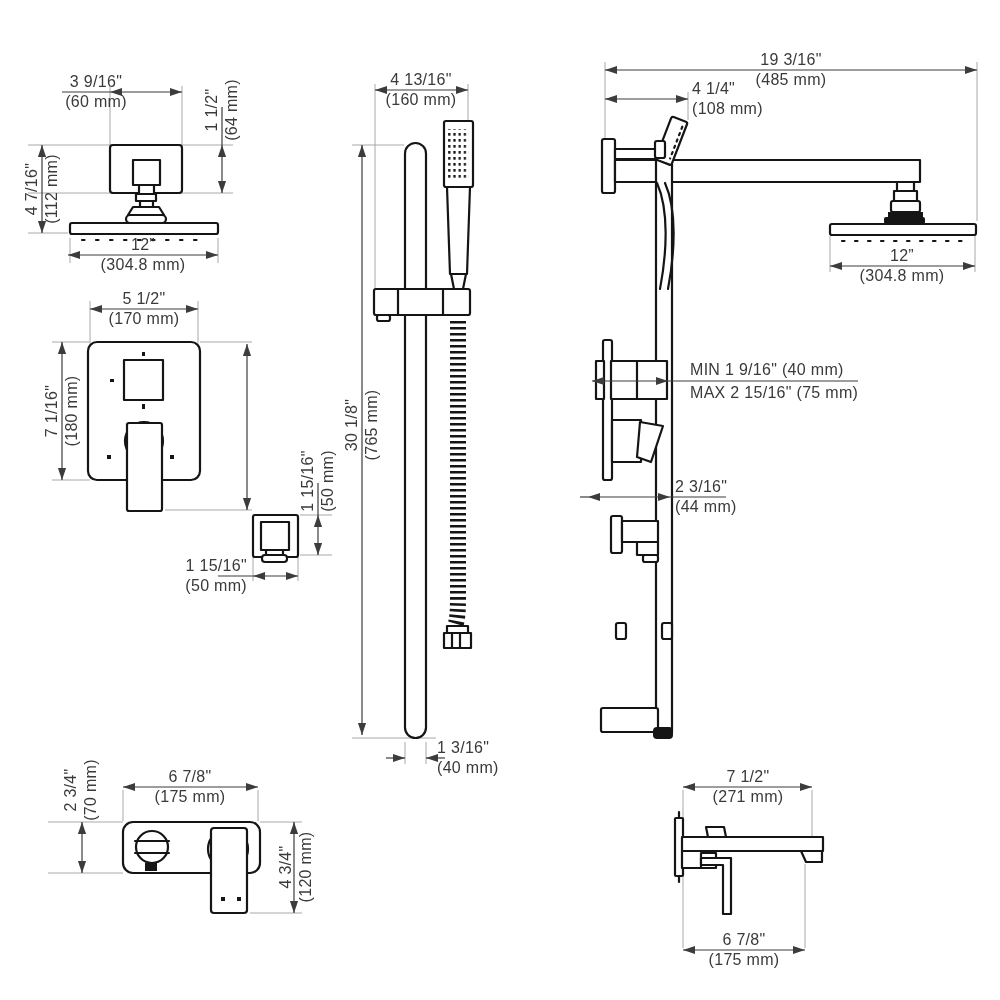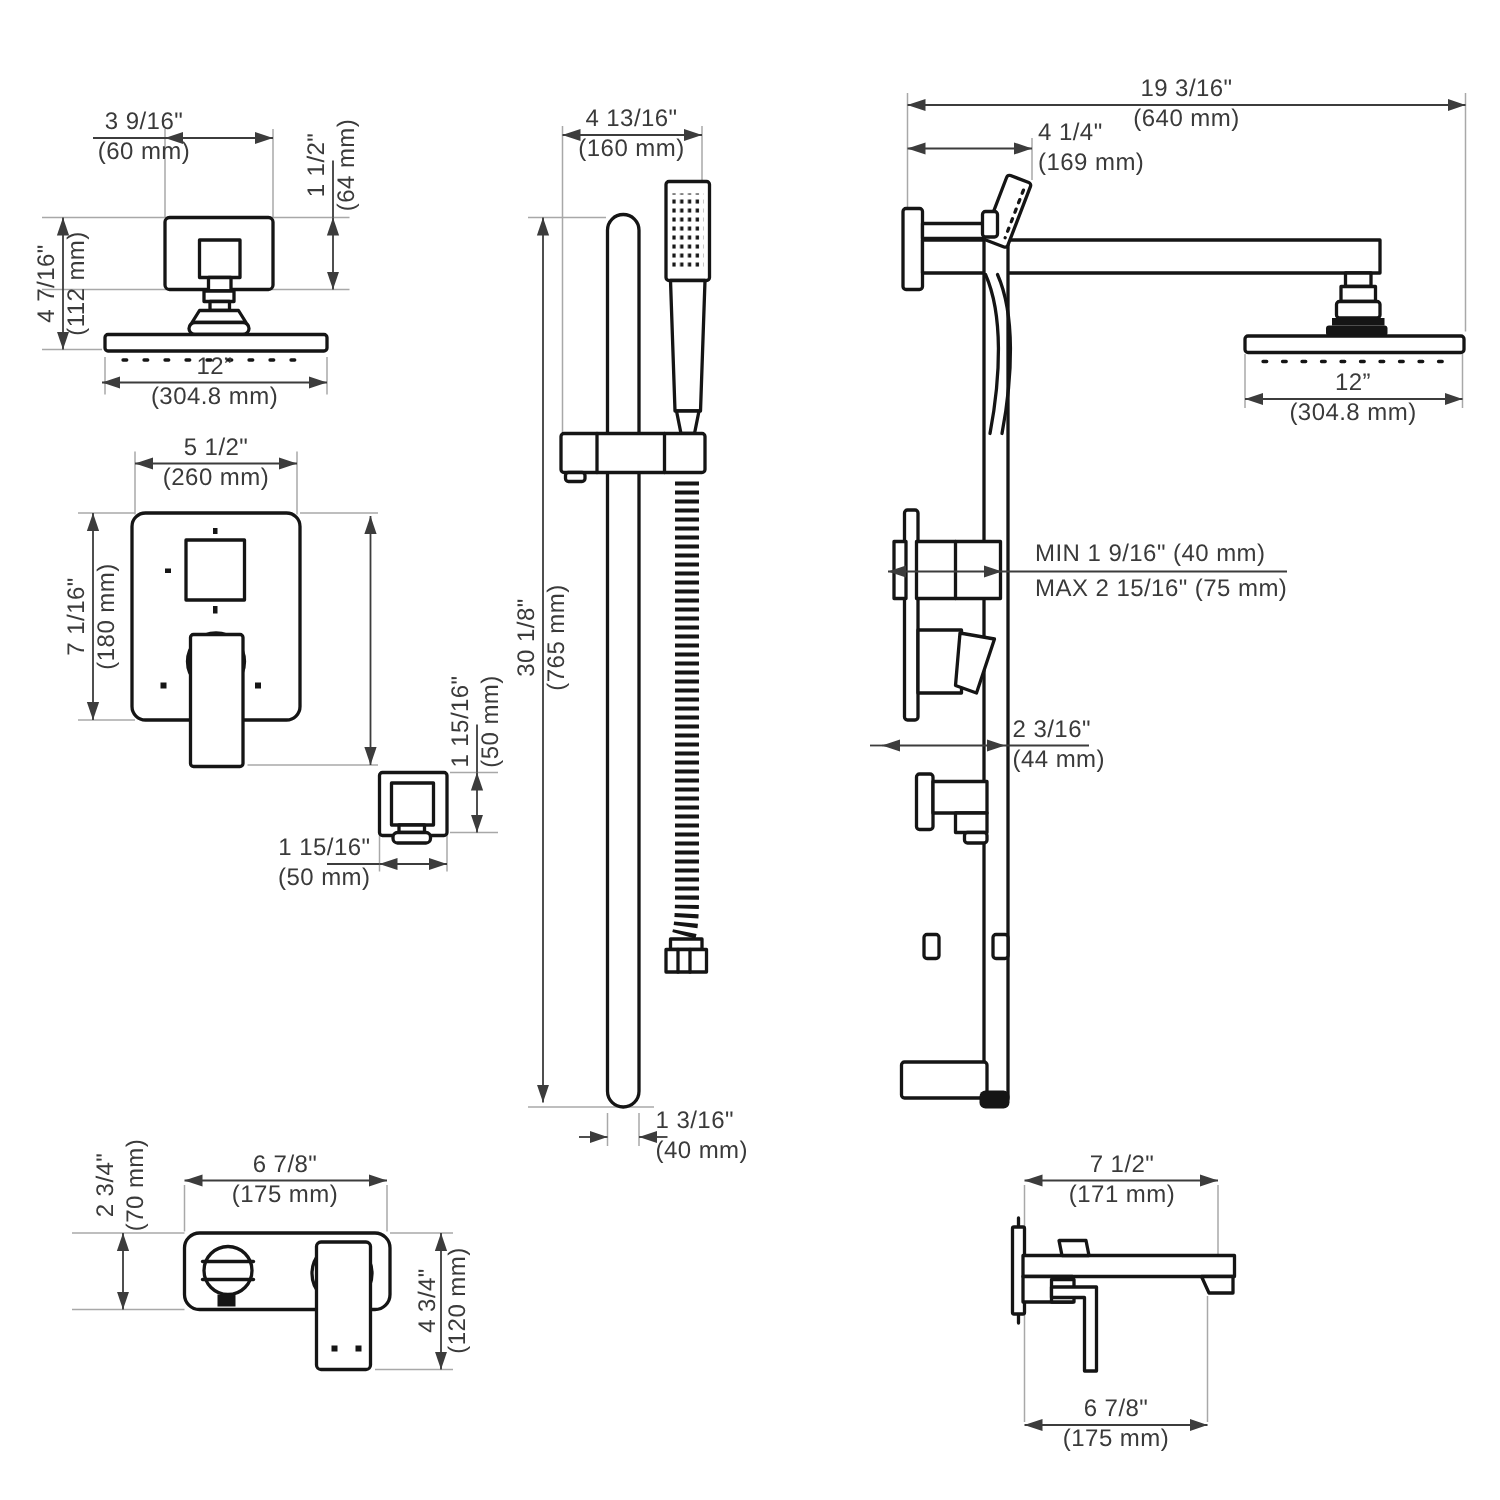--- a/index.html
+++ b/index.html
@@ -230,21 +230,21 @@
     <span>4 7/16"</span>
     <span>(112 mm)</span>
   </div>
   <div class="dim" style="left:143px;top:255px">
     <span>12”</span>
     <span>(304.8 mm)</span>
   </div>
 
   <div class="dim" style="left:144px;top:309px">
     <span>5 1/2"</span>
-    <span>(260 mm)</span>
+    <span>(170 mm)</span>
   </div>
   <div class="dim rot" style="left:62px;top:411px">
     <span>7 1/16"</span>
     <span>(180 mm)</span>
   </div>
   <div class="dim rot" style="left:318px;top:481px">
     <span>1 15/16"</span>
     <span>(50 mm)</span>
   </div>
   <div class="dim aright" style="left:247px;top:576px">
@@ -260,25 +260,25 @@
     <span>30 1/8"</span>
     <span>(765 mm)</span>
   </div>
   <div class="dim aleft" style="left:437px;top:758px">
     <span>1 3/16"</span>
     <span>(40 mm)</span>
   </div>
 
   <div class="dim" style="left:791px;top:70px">
     <span>19 3/16"</span>
-    <span>(640 mm)</span>
+    <span>(485 mm)</span>
   </div>
   <div class="dim aleft" style="left:692px;top:99px">
     <span>4 1/4"</span>
-    <span>(169 mm)</span>
+    <span>(108 mm)</span>
   </div>
   <div class="dim" style="left:902px;top:266px">
     <span>12”</span>
     <span>(304.8 mm)</span>
   </div>
   <div class="dim single aleft" style="left:690px;top:370px">
     <span>MIN 1 9/16" (40 mm)</span>
   </div>
   <div class="dim single aleft" style="left:690px;top:393px">
     <span>MAX 2 15/16" (75 mm)</span>
@@ -296,20 +296,20 @@
     <span>6 7/8"</span>
     <span>(175 mm)</span>
   </div>
   <div class="dim rot" style="left:296px;top:867px">
     <span>4 3/4"</span>
     <span>(120 mm)</span>
   </div>
 
   <div class="dim" style="left:748px;top:787px">
     <span>7 1/2"</span>
-    <span>(171 mm)</span>
+    <span>(271 mm)</span>
   </div>
   <div class="dim" style="left:744px;top:950px">
     <span>6 7/8"</span>
     <span>(175 mm)</span>
   </div>
 
 </div>
 
 </body></html>

